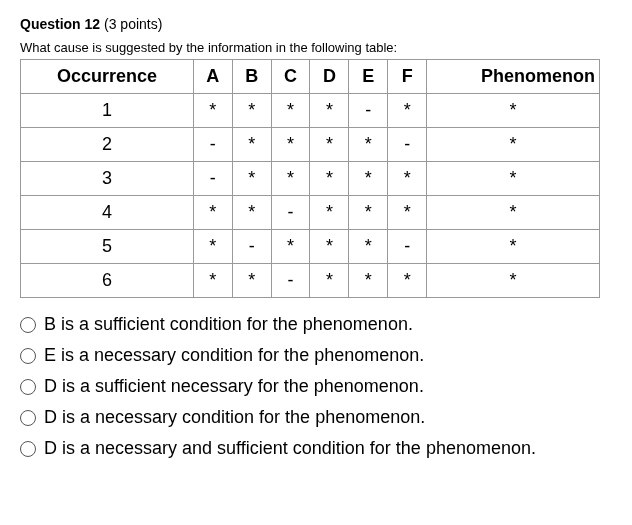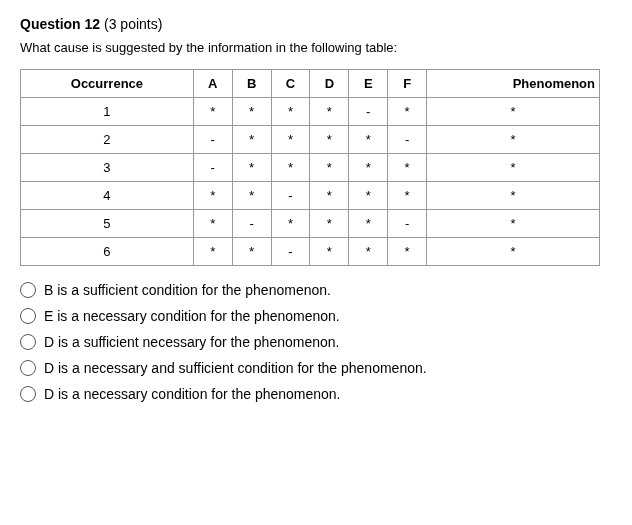--- a/index.html
+++ b/index.html
@@ -15,34 +15,34 @@
     .question-header {
       font-size: 14px;
       margin-bottom: 8px;
     }
     .question-header strong {
       font-weight: bold;
       margin-top: 24px;
     }
     .question-text {
       font-size: 13px;
-      margin-bottom: 14px;
+      margin-bottom: 4px;
     }
     table {
       border-collapse: collapse;
       width: 580px;
       margin-bottom: 16px;
     }
     table, th, td {
       border: 1px solid #999;
     }
     th, td {
       text-align: center;
       padding: 6px 4px;
-      font-size: 13px;
+      font-size: 18px;
     }
     td.occurrence-col {
       width: 160px;
       text-align: center;
     }
     td.phenomenon-col {
       width: 160px;
       text-align: center;
     }
     th.occurrence-header {
@@ -59,21 +59,21 @@
     td.col-cell {
       width: 36px;
     }
     .options {
       margin-top: 8px;
     }
     .option-item {
       display: flex;
       align-items: center;
       margin-bottom: 10px;
-      font-size: 14px;
+      font-size: 18px;
     }
     .radio-circle {
       width: 16px;
       height: 16px;
       border: 1.5px solid #555;
       border-radius: 50%;
       display: inline-block;
       margin-right: 8px;
       flex-shrink: 0;
     }
@@ -173,20 +173,20 @@
       <div class="option-item">
         <span class="radio-circle"></span>
         <span>E is a necessary condition for the phenomenon.</span>
       </div>
       <div class="option-item">
         <span class="radio-circle"></span>
         <span>D is a sufficient necessary for the phenomenon.</span>
       </div>
       <div class="option-item">
         <span class="radio-circle"></span>
-        <span>D is a necessary and sufficient condition for the phenomenon.</span>
+        <span>D is a necessary condition for the phenomenon.</span>
       </div>
       <div class="option-item">
         <span class="radio-circle"></span>
-        <span>D is a necessary condition for the phenomenon.</span>
+        <span>D is a necessary and sufficient condition for the phenomenon.</span>
       </div>
     </div>
 </div>
 
 </body></html>

